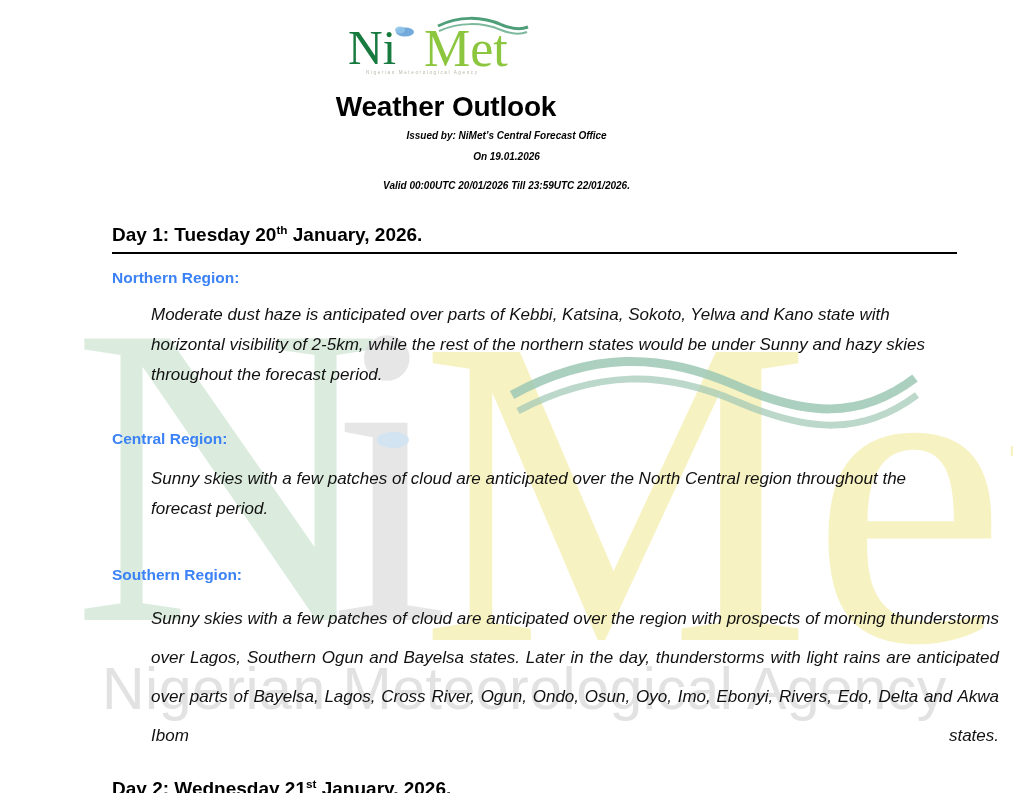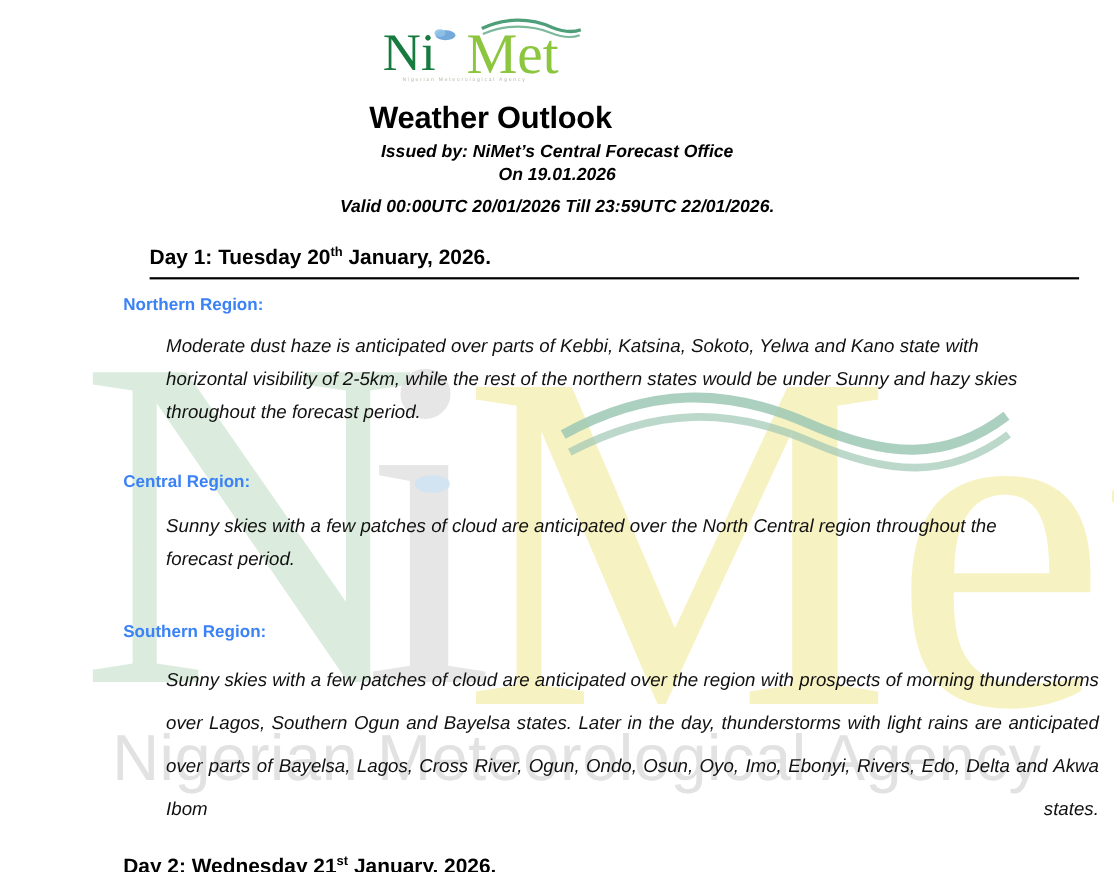--- a/index.html
+++ b/index.html
@@ -85,42 +85,42 @@
     letter-spacing: -0.2px;
     color: #000;
   }
   .sub-line {
     position: absolute;
     left: 0;
     width: 1013px;
     text-align: center;
     font-style: italic;
     font-weight: bold;
-    font-size: 16px;
+    font-size: 10px;
     color: #000;
   }
   .sub-1 { top: 130px; }
   .sub-2 { top: 151px; font-style: italic; }
   .sub-3 { top: 180px; }
 
   
   .day-heading {
     position: absolute;
     left: 112px;
     width: 845px;
     font-size: 19px;
     font-weight: bold;
     color: #000;
   }
   .day-heading .rule {
     border-bottom: 2.5px solid #000;
     padding-bottom: 6px;
     display: block;
   }
-  .day1 { top: 224px; margin-left: 24px; }
+  .day1 { top: 224px; }
   .day2 { top: 778px; }
   .day2 .rule { border-bottom: none; }
   sup {
     font-size: 0.62em;
     vertical-align: super;
     line-height: 0;
   }
 
   
   .region-head {

